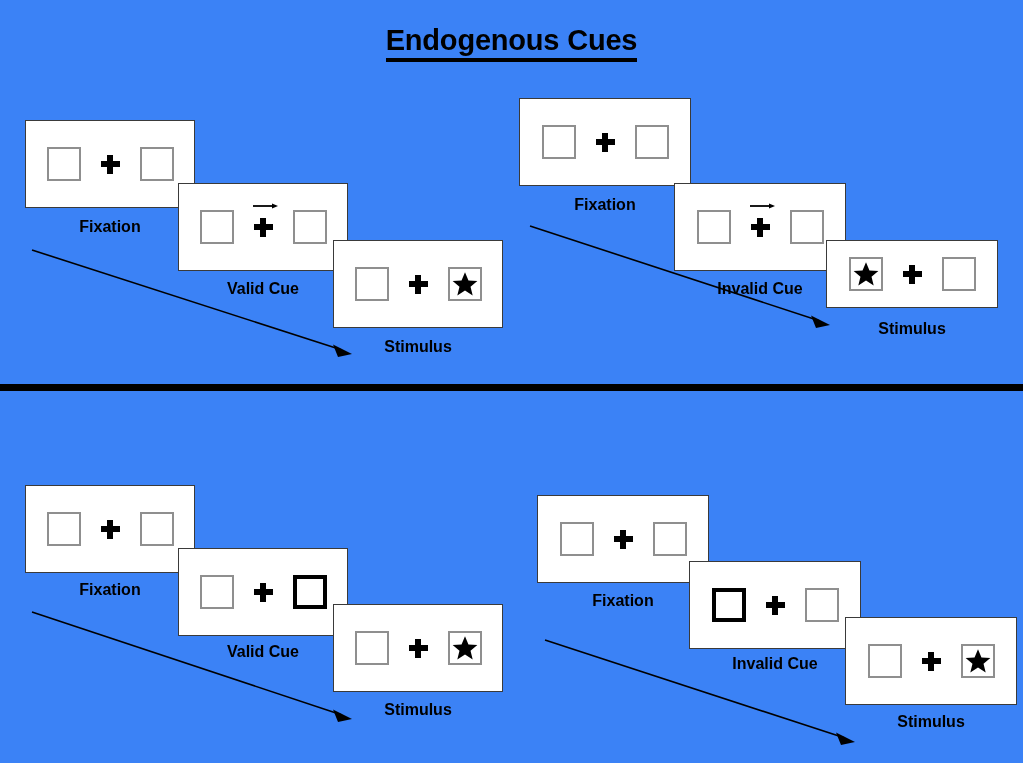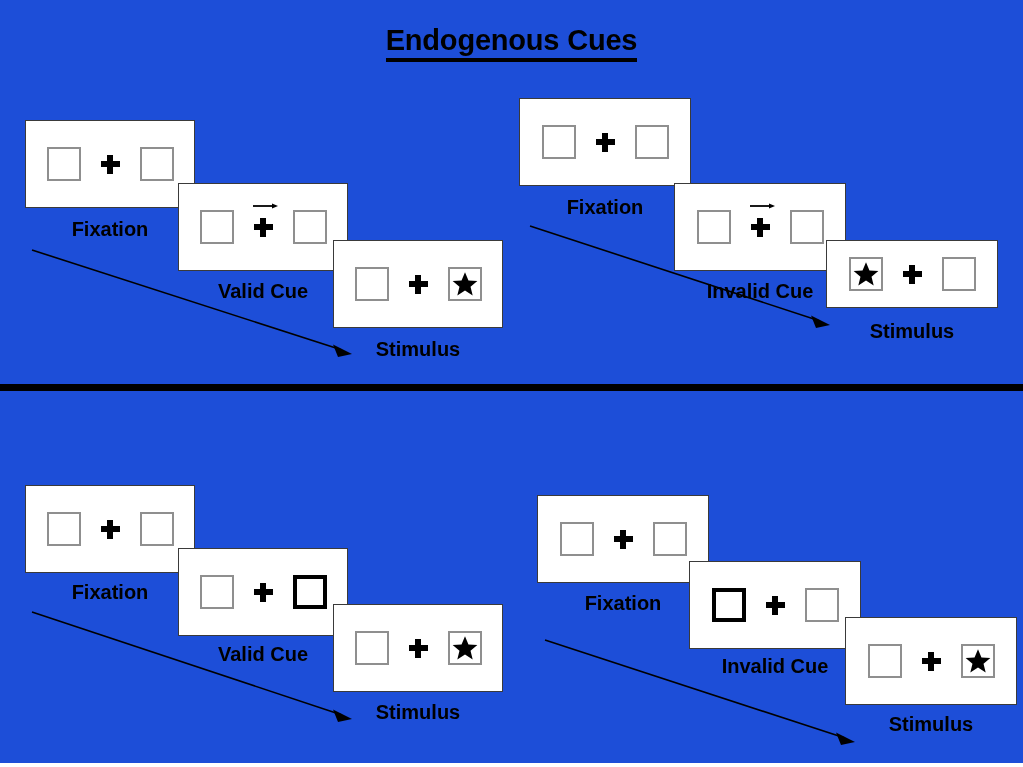--- a/index.html
+++ b/index.html
@@ -9,21 +9,21 @@
     background: #ffffff;
   }
   body {
     font-family: "Liberation Sans", sans-serif;
     color: #000000;
   }
   #stage {
     position: relative;
     width: 1023px;
     height: 763px;
-    background: #1d4ed8;
+    background: #3b82f6;
     overflow: hidden;
   }
 
   
   .section-title {
     position: absolute;
     font-size: 29px;
     font-weight: bold;
     letter-spacing: -0.2px;
     text-align: center;
@@ -124,21 +124,21 @@
   
   .star {
     width: 26px;
     height: 26px;
     display: block;
   }
 
   
   .caption {
     position: absolute;
-    font-size: 20px;
+    font-size: 16px;
     font-weight: bold;
     white-space: nowrap;
     text-align: center;
     color: #000;
   }
 
   
   .flowarrow {
     position: absolute;
     pointer-events: none;

